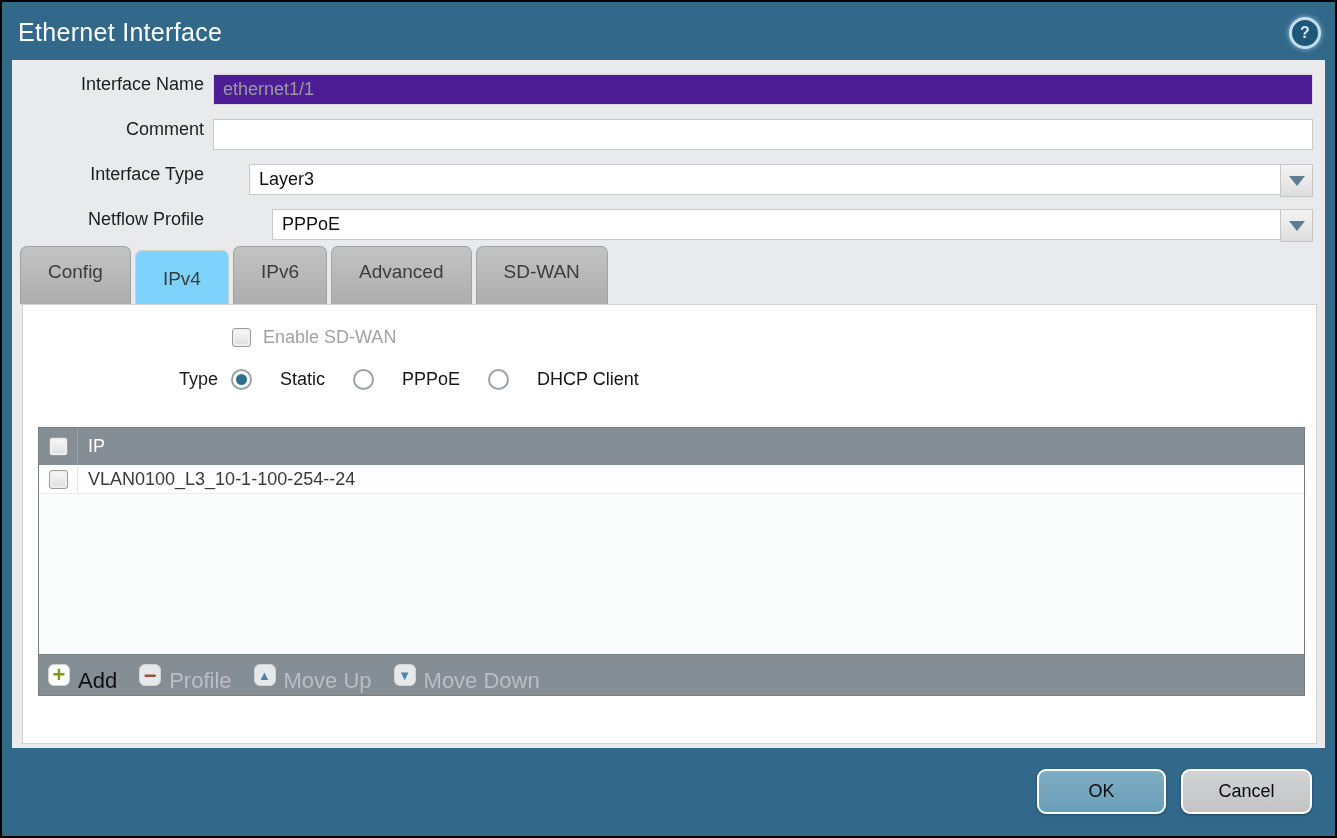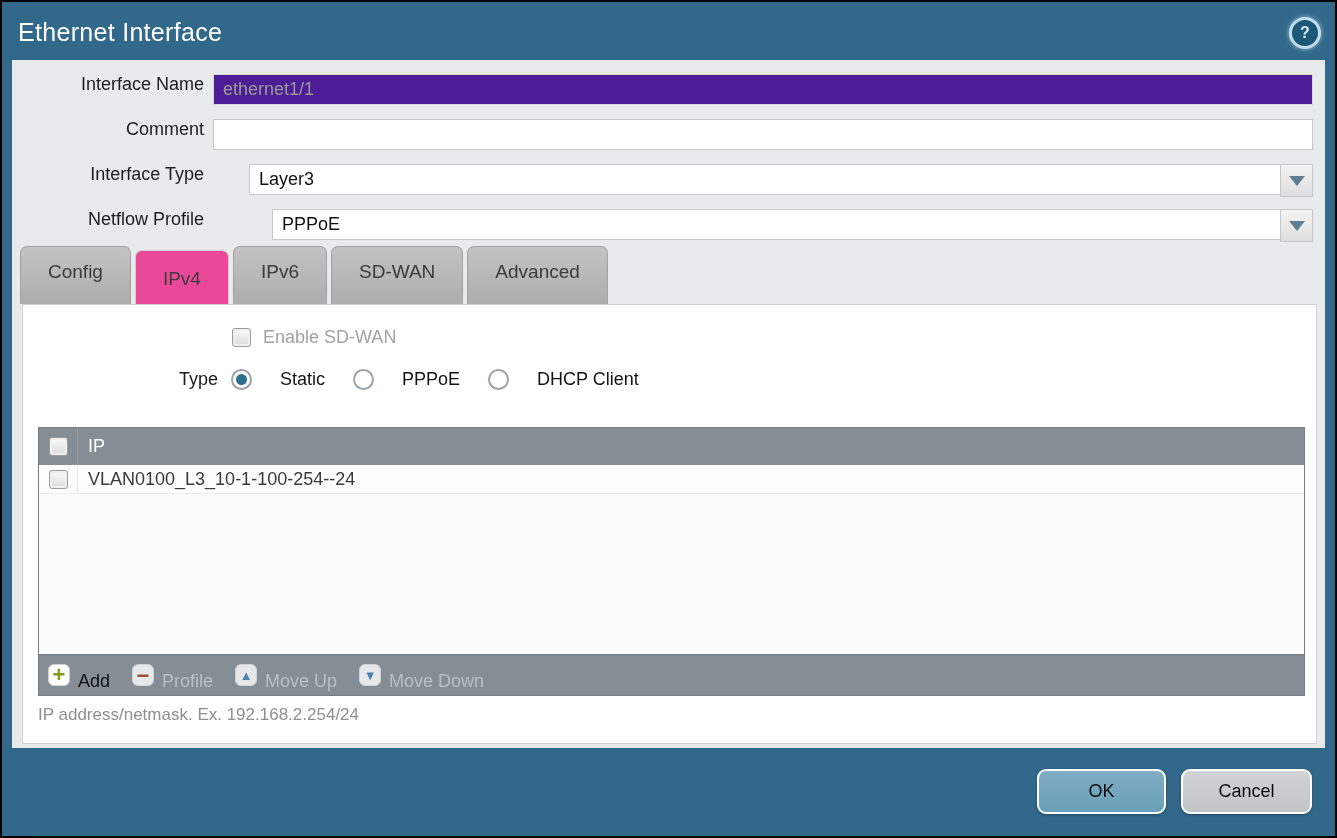--- a/index.html
+++ b/index.html
@@ -27,21 +27,21 @@
   .combo .fld{border-right:none;}
   .ddbtn{width:33px;height:33px;background:linear-gradient(#f4f4f4,#dedede);border:1px solid #c6c6c6;
     box-sizing:border-box;display:flex;align-items:center;justify-content:center;cursor:pointer;}
   .tri{width:0;height:0;border-left:8px solid transparent;border-right:8px solid transparent;border-top:10px solid #5f7e94;}
 
   
   .tabs{position:absolute;left:18px;top:252px;display:flex;align-items:flex-end;height:50px;}
   .tab{height:58px;line-height:50px;padding:0 27px;margin-right:4px;font-size:19px;color:#3b3b3b;
     background:linear-gradient(#c3c3c3,#adadad);border-radius:7px 7px 0 0;cursor:pointer;
     border:1px solid #a2a2a2;border-bottom:none;box-sizing:border-box;}
-  .tab.active{background:#ec4899;height:54px;line-height:56px;position:relative;z-index:3;border-color:#cfcfcf;}
+  .tab.active{background:#7dd3fc;height:54px;line-height:56px;position:relative;z-index:3;border-color:#cfcfcf;}
 
   
   .panel{position:absolute;left:20px;top:302px;width:1295px;height:440px;background:#fff;
     border:1px solid #d2d2d2;box-sizing:border-box;z-index:2;}
 
   .cbrow{position:absolute;left:209px;top:22px;display:flex;align-items:center;}
   .checkbox{width:19px;height:19px;border:1px solid #9c9c9c;border-radius:3px;
     background:linear-gradient(#fafafa,#dcdcdc);box-shadow:inset 0 0 0 2px #efefef;box-sizing:border-box;}
   .cbrow .cblbl{margin-left:12px;font-size:18px;color:#a2a2a2;}
 
@@ -64,21 +64,21 @@
   .trow .cell{font-size:18px;color:#3a3a3a;padding-left:10px;}
   .tbody-empty{flex:1;background:#fafbfb;}
   .tbar{height:40px;background:#868e95;border-top:1px solid #767d83;display:flex;align-items:center;
     padding-left:9px;flex:0 0 40px;}
   .tbtn{display:flex;align-items:center;margin-right:22px;cursor:pointer;}
   .tbtn.disabled{cursor:default;}
   .badge{width:22px;height:22px;border-radius:6px;background:#fff;border:1px solid #cfd3d6;
     display:flex;align-items:center;justify-content:center;box-sizing:border-box;
     font-weight:bold;}
   .tbtn.disabled .badge{background:rgba(255,255,255,.8);}
-  .tbtn .blbl{margin-left:8px;font-size:18px;color:#101010;margin-top:12px;}
+  .tbtn .blbl{margin-left:8px;font-size:22px;color:#101010;margin-top:12px;}
   .tbtn.disabled .blbl{color:#b9bfc4;}
   .g-plus{color:#7d9b1f;font-size:22px;line-height:20px;}
   .g-minus{color:#9a4d33;font-size:22px;line-height:19px;}
   .g-up,.g-down{color:#4a86aa;font-size:13px;line-height:13px;}
 
   .hint{position:absolute;left:15px;top:400px;font-size:17px;color:#8f8f8f;}
 
   
   .footer-btn{position:absolute;height:45px;border-radius:9px;border:2px solid #fff;
     font-size:18px;color:#0b0b0b;font-family:inherit;cursor:pointer;box-shadow:0 1px 3px rgba(0,0,0,.35);}
@@ -124,22 +124,22 @@
       <div class="ddbtn">
         <span class="tri"></span>
       </div>
     </div>
   </div>
 
   <div class="tabs">
     <div class="tab">Config</div>
     <div class="tab active">IPv4</div>
     <div class="tab">IPv6</div>
+    <div class="tab">Advanced</div>
     <div class="tab">SD-WAN</div>
-    <div class="tab">Advanced</div>
   </div>
 
   <div class="panel">
 
     <div class="cbrow">
       <div class="checkbox"></div>
       <div class="cblbl">Enable SD-WAN</div>
     </div>
 
     <div class="typerow">
@@ -193,19 +193,18 @@
         </div>
         <div class="tbtn disabled">
           <span class="badge">
               <span class="g-down">▼</span>
             </span>
           <span class="blbl">Move Down</span>
         </div>
       </div>
     </div>
 
-    <div class="hint">IP address/netmask. Ex. 192.168.2.254/24</div>
   </div>
 
   <button class="footer-btn ok">OK</button>
   <button class="footer-btn cancel">Cancel</button>
 
 </div>
 
 </body></html>

